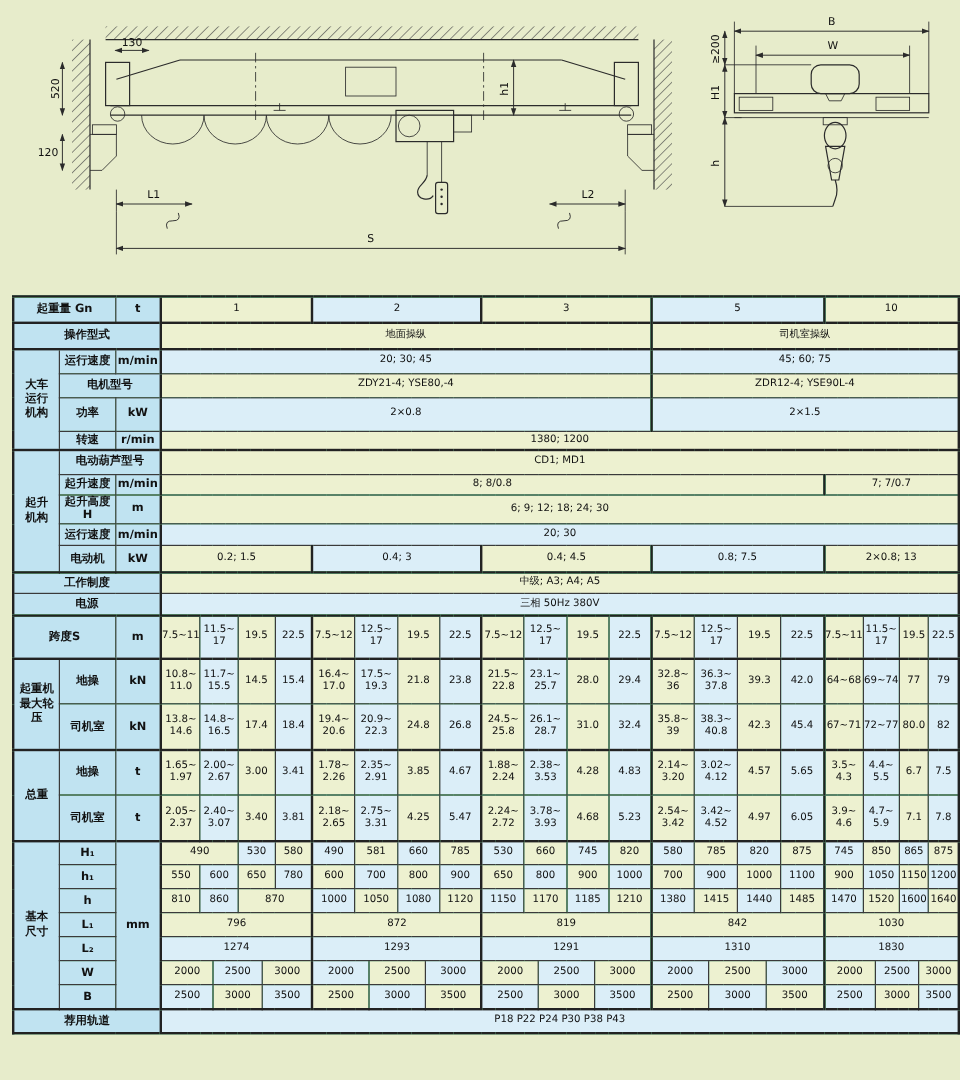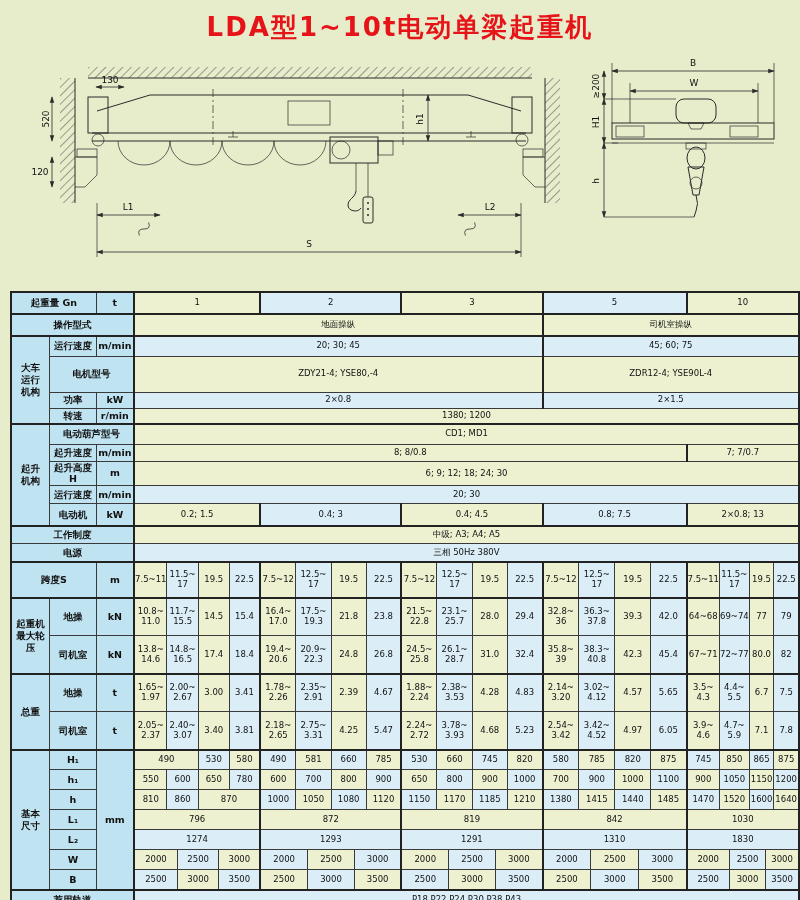--- a/index.html
+++ b/index.html
@@ -18,21 +18,20 @@
   td.cr{background:#edf1d0;}
   td.bl{background:#dbeef8;}
   td.gb{border-left:2px solid #222;}
   tr.tk>td{border-top:2px solid #222;}
 </style>
 </head>
 <body>
 
 <div class="page">
 
-  <div class="title">LDA型1~10t电动单梁起重机</div>
 
   <div class="drawing">
     <svg width="800" height="240" viewBox="0 0 800 240">
       <defs>
         <pattern id="hatch" width="6" height="6" patternUnits="userSpaceOnUse" patternTransform="rotate(45)">
           <line x1="0" y1="0" x2="0" y2="6" stroke="#4a4a4a" stroke-width="1"></line>
         </pattern>
         <marker id="ar" viewBox="0 0 10 10" refX="9" refY="5" markerWidth="8" markerHeight="8" orient="auto-start-reverse">
           <path d="M0,1.5 L10,5 L0,8.5 z" fill="#2b2b2b"></path>
         </marker>
@@ -235,26 +234,26 @@
         </tr>
         <tr class="tk" style="height: 20px;">
           <td rowspan="4" colspan="1" class="lab">大车
 运行
 机构</td>
           <td colspan="1" class="lab">运行速度</td>
           <td colspan="1" class="lab">m/min</td>
           <td colspan="36" class="gb bl">20; 30; 45</td>
           <td colspan="24" class="gb bl">45; 60; 75</td>
         </tr>
-        <tr style="height: 36px;">
+        <tr style="height: 20px;">
           <td colspan="2" class="lab">电机型号</td>
           <td colspan="36" class="gb cr">ZDY21-4; YSE80,-4</td>
           <td colspan="24" class="gb cr">ZDR12-4; YSE90L-4</td>
         </tr>
-        <tr style="height: 16px;">
+        <tr style="height: 28px;">
           <td colspan="1" class="lab">功率</td>
           <td colspan="1" class="lab">kW</td>
           <td colspan="36" class="gb bl">2×0.8</td>
           <td colspan="24" class="gb bl">2×1.5</td>
         </tr>
         <tr style="height: 16px; margin-left: 30px;">
           <td colspan="1" class="lab">转速</td>
           <td colspan="1" class="lab">r/min</td>
           <td colspan="60" class="gb cr">1380;  1200</td>
         </tr>
@@ -400,21 +399,21 @@
           <td colspan="3" class="gb cr">1.65~
 1.97</td>
           <td colspan="3" class="bl">2.00~
 2.67</td>
           <td colspan="3" class="cr">3.00</td>
           <td colspan="3" class="bl">3.41</td>
           <td colspan="3" class="gb cr">1.78~
 2.26</td>
           <td colspan="3" class="bl">2.35~
 2.91</td>
-          <td colspan="3" class="cr">2.39</td>
+          <td colspan="3" class="cr">3.85</td>
           <td colspan="3" class="bl">4.67</td>
           <td colspan="3" class="gb cr">1.88~
 2.24</td>
           <td colspan="3" class="bl">2.38~
 3.53</td>
           <td colspan="3" class="cr">4.28</td>
           <td colspan="3" class="bl">4.83</td>
           <td colspan="3" class="gb cr">2.14~
 3.20</td>
           <td colspan="3" class="bl">3.02~

